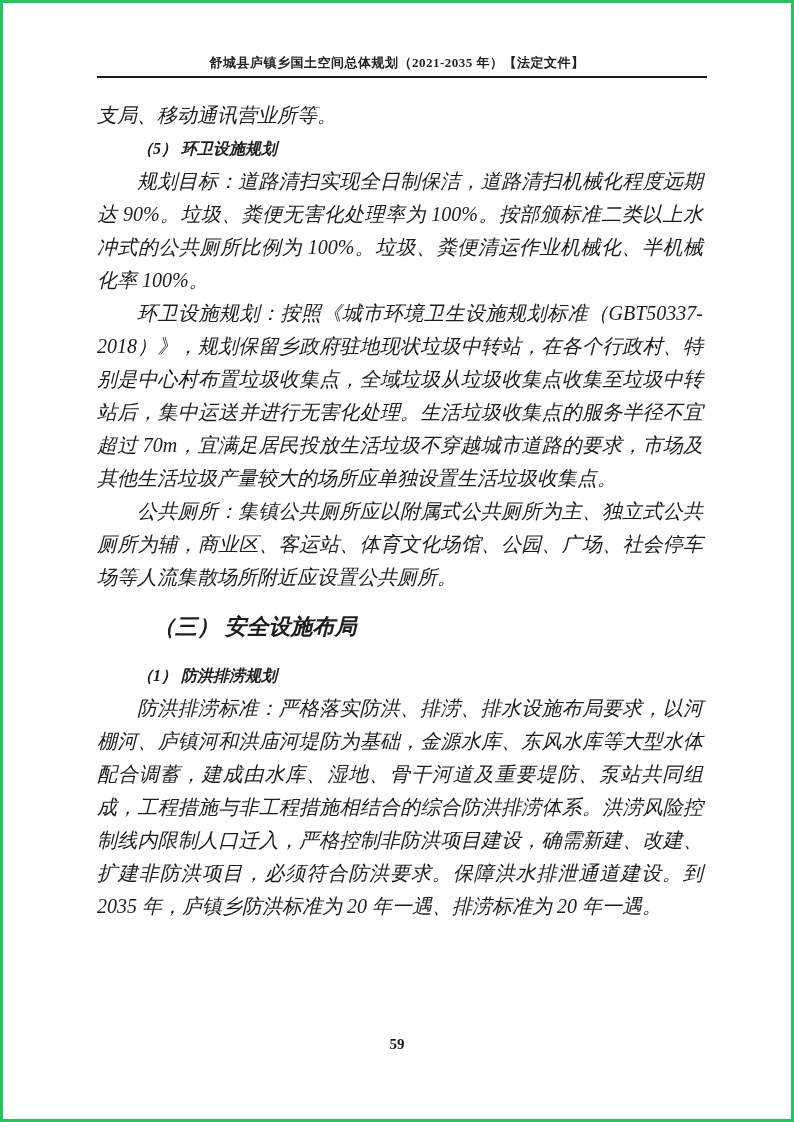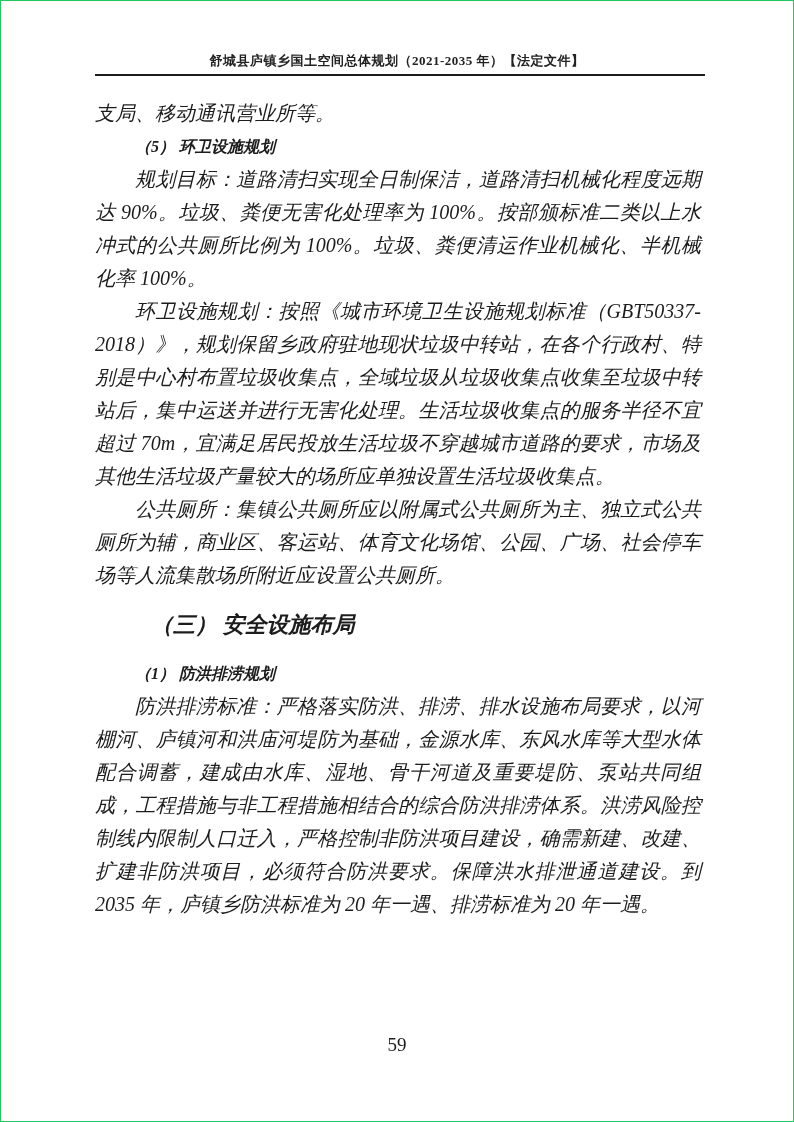--- a/index.html
+++ b/index.html
@@ -6,21 +6,21 @@
     margin: 0;
     padding: 0;
     background: #ffffff;
   }
   .page {
     position: relative;
     width: 794px;
     height: 1122px;
     background: #ffffff;
     box-sizing: border-box;
-    border: 1px solid #22c55e;
+    border: 3px solid #22c55e;
     overflow: hidden;
     font-family: "Liberation Serif", "DejaVu Serif", serif;
     color: #1c1c1c;
   }
   
   .header-title {
     position: absolute;
     top: 51px;
     left: 0;
     width: 100%;
@@ -73,22 +73,23 @@
     font-weight: 700;
     line-height: 33px;
   }
   
   .page-number {
     position: absolute;
     top: 1033px;
     left: 0;
     width: 100%;
     text-align: center;
-    font-size: 19px;
+    font-size: 15px;
     color: #1c1c1c;
+    font-weight: bold;
   }
 </style>
 </head>
 <body>
 
 <div class="page">
 
   <div class="header-title">舒城县庐镇乡国土空间总体规划（2021-2035 年）【法定文件】</div>
 
   <div class="header-rule"></div>

